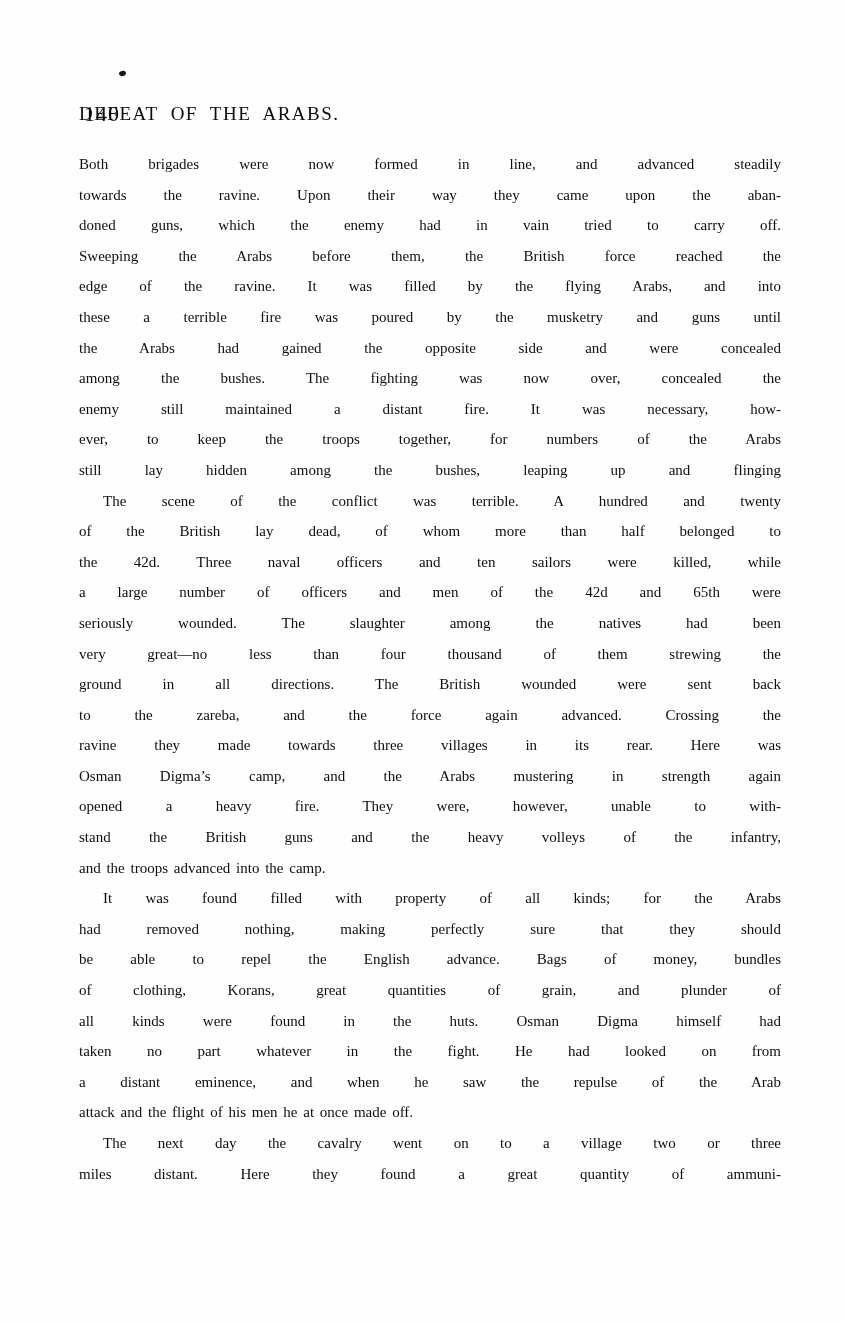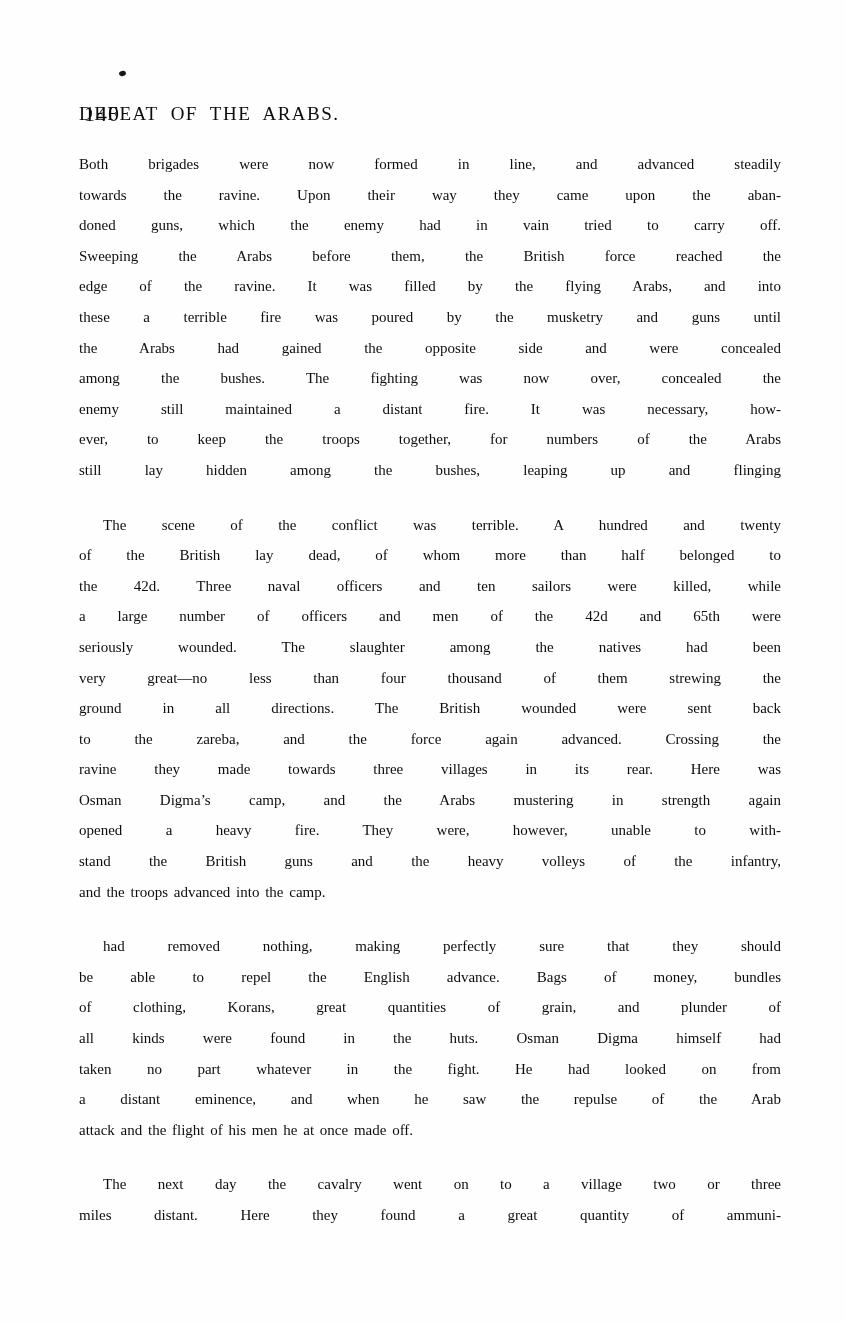--- a/index.html
+++ b/index.html
@@ -21,21 +21,21 @@
   }
   .running-header {
     position:absolute; left:0; right:0; top:2px; 
     font-size:19px; letter-spacing:1.5px; word-spacing:6px;
   }
   .page-body {
     position:absolute; left:79px; top:149px; width:702px;
     font-size:15px; line-height:30.6px; word-spacing:2px;
   }
   .para { margin:0; }
-  .para.indent .line:first-child { text-indent:24px;margin-top:24px; }
+  .para.indent .line:first-child { text-indent:24px; }
   .line { text-align:justify; text-align-last:justify; }
   .line.last { text-align-last:left; }
 </style>
 </head>
 <body>
 
 <div class="page">
   <div class="ink-speck"></div>
   <div class="header-row">
     <span class="page-number">140</span>
@@ -64,20 +64,21 @@
         <div class="line">very great—no less than four thousand of them strewing the</div>
         <div class="line">ground in all directions. The British wounded were sent back</div>
         <div class="line">to the zareba, and the force again advanced. Crossing the</div>
         <div class="line">ravine they made towards three villages in its rear. Here was</div>
         <div class="line">Osman Digma’s camp, and the Arabs mustering in strength again</div>
         <div class="line">opened a heavy fire. They were, however, unable to with-</div>
         <div class="line">stand the British guns and the heavy volleys of the infantry,</div>
         <div class="line last">and the troops advanced into the camp.</div>
       </div>
       <div class="para indent">
+        <div class="line">It was found filled with property of all kinds; for the Arabs</div>
         <div class="line">had removed nothing, making perfectly sure that they should</div>
         <div class="line">be able to repel the English advance. Bags of money, bundles</div>
         <div class="line">of clothing, Korans, great quantities of grain, and plunder of</div>
         <div class="line">all kinds were found in the huts. Osman Digma himself had</div>
         <div class="line">taken no part whatever in the fight. He had looked on from</div>
         <div class="line">a distant eminence, and when he saw the repulse of the Arab</div>
         <div class="line last">attack and the flight of his men he at once made off.</div>
       </div>
       <div class="para indent">
         <div class="line">The next day the cavalry went on to a village two or three</div>

